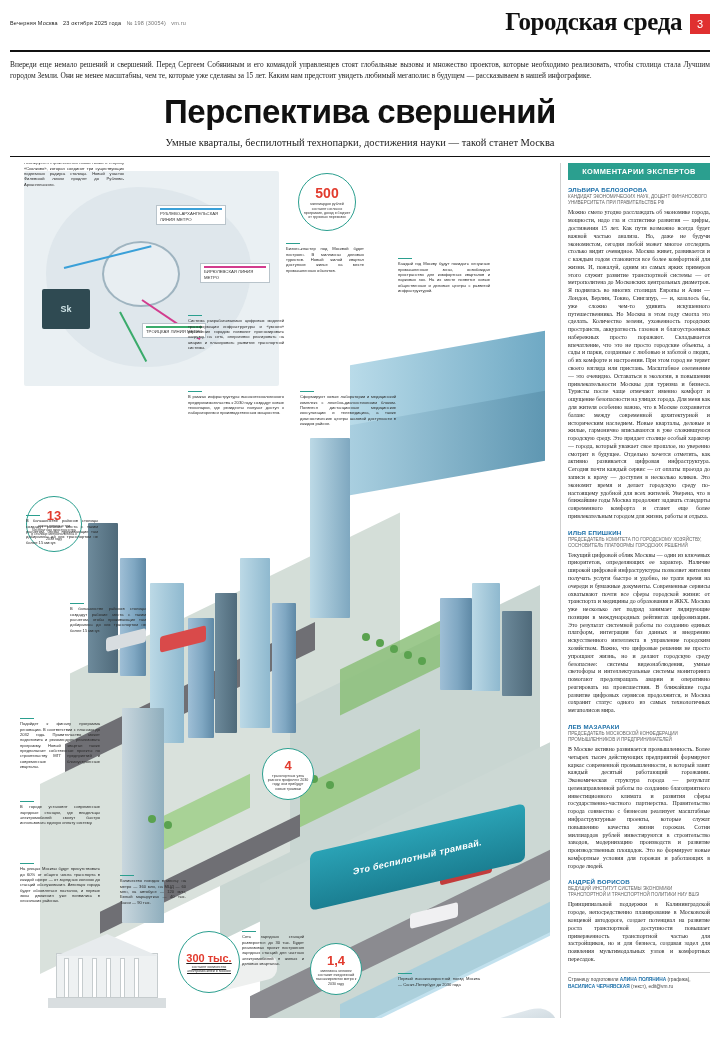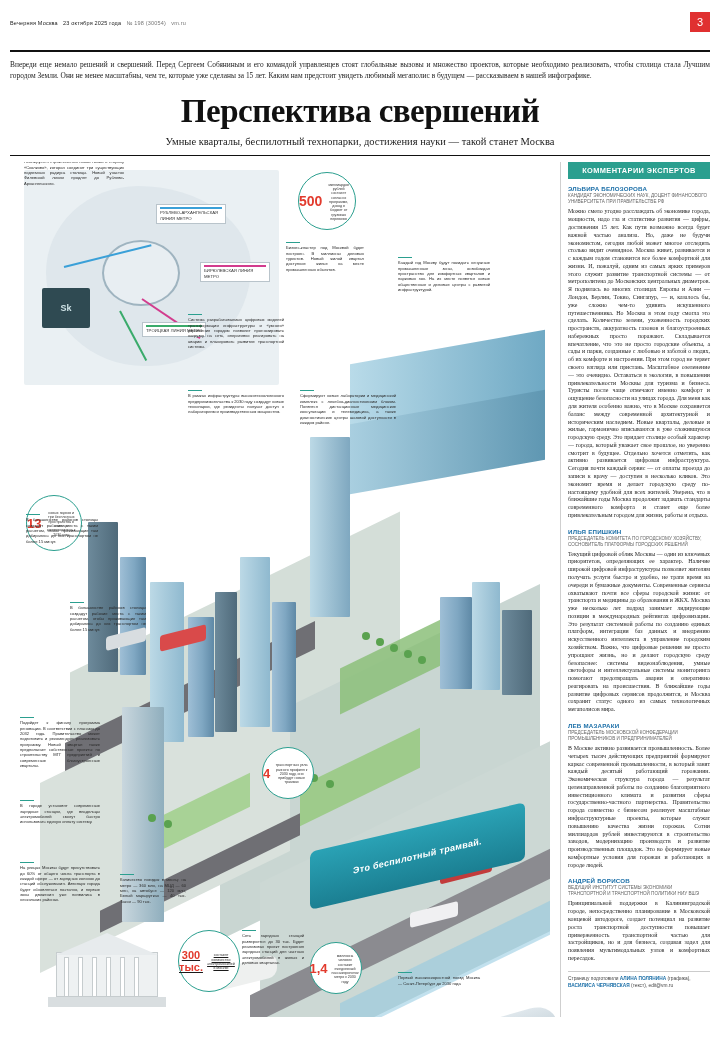--- a/index.html
+++ b/index.html
@@ -62,21 +62,21 @@
     font-size: 7.4px;
     line-height: 1.45;
     text-align: justify;
     color: #1b1b1b;
   }
 
   
   .headline {
     margin: 12px 10px 0 10px;
     text-align: center;
-    font-family: Liberation Serif, serif;
+    font-family: Liberation Sans, sans-serif;
     font-weight: bold;
     font-size: 33px;
     letter-spacing: -0.5px;
     color: #111;
   }
   .subhead {
     margin: 6px 10px 0 10px;
     text-align: center;
     font-family: "Liberation Serif", serif;
     font-size: 10.5px;
@@ -209,21 +209,21 @@
     font-weight: bold;
     display: flex; align-items: center; justify-content: center;
     border-radius: 2px;
   }
 
   .circlebig {
     position: absolute;
     border: 1px solid #2b9f8f;
     border-radius: 50%;
     background: #fff;
-    display: flex; 
+    display: flex; flex-direction: column;
     align-items: center; justify-content: center;
     text-align: center;
   }
   .circlebig .num {
     font-family: "Liberation Sans", sans-serif;
     font-weight: bold;
     color: #e23b2e;
   }
   .circlebig .cap {
     font-family: "Liberation Sans", sans-serif;
@@ -328,20 +328,21 @@
   <div class="masthead-left">
     <span>Вечерняя Москва</span>
     &nbsp;
     <span>23 октября 2025 года</span>
     &nbsp;
     <span class="muted">№ 198 (30054)</span>
     &nbsp;
     <span class="muted">vm.ru</span>
   </div>
   <div class="masthead-right">
+    <div class="section-title">Городская среда</div>
     <div class="page-badge">3</div>
   </div>
 </div>
 
 <div class="lead">Впереди еще немало решений и свершений. Перед Сергеем Собяниным и его командой управленцев стоят глобальные вызовы и множество проектов, которые необходимо реализовать, чтобы столица стала Лучшим городом Земли. Они не менее масштабны, чем те, которые уже сделаны за 15 лет. Каким нам предстоит увидеть любимый мегаполис в будущем — рассказываем в нашей инфографике.</div>
 
 <div class="headline">Перспектива свершений</div>
 <div class="subhead">Умные кварталы, беспилотный технопарки, достижения науки — такой станет Москва</div>
 <div class="rule"></div>
 

